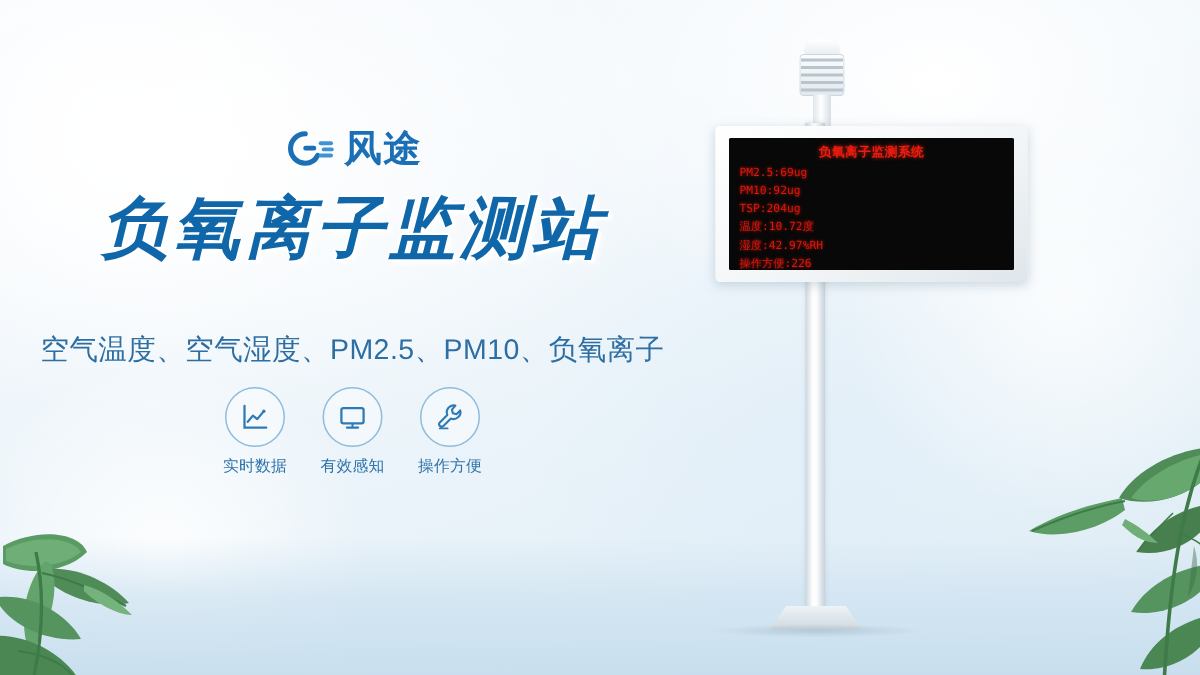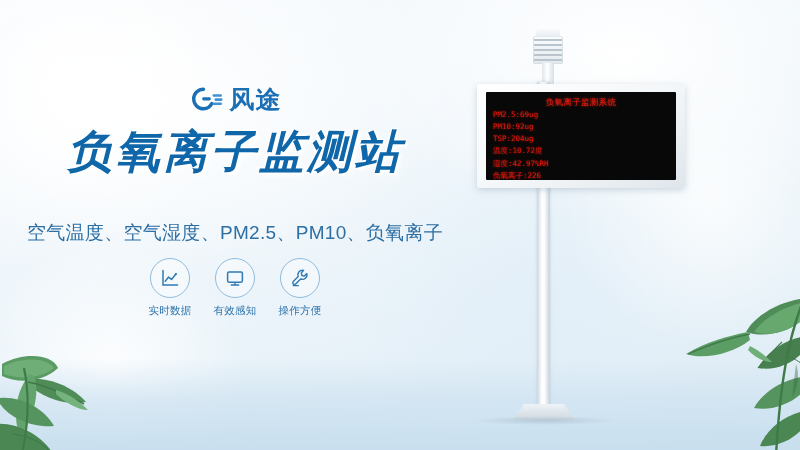--- a/index.html
+++ b/index.html
@@ -93,21 +93,21 @@
 
   
   .display { position:absolute; left:22px; top:84px; width:208px; height:104px;
              background:linear-gradient(150deg,#ffffff 0%,#f3f6f8 55%,#dfe6eb 100%);
              border-radius:3px; padding:8px 9px;
              box-shadow:0 2px 7px rgba(120,145,165,.35); }
   .screen { width:100%; height:100%; background:#080808; border-radius:1px;
             padding:5px 7px 0 7px; overflow:hidden;
             font-family:"DejaVu Sans Mono","Liberation Mono",monospace; }
   .led-title { text-align:center; font-size:8.5px; color:#ee1b0f;
-               font-weight:normal; letter-spacing:.3px; line-height:1.25;
+               font-weight:bold; letter-spacing:.3px; line-height:1.25;
                text-shadow:0 0 3px rgba(255,40,20,.8); }
   .led-time { text-align:center; font-size:8px; color:#e81608;
               letter-spacing:.2px; line-height:1.45;
               text-shadow:0 0 3px rgba(255,40,20,.75); }
   .led-grid { display:grid; grid-template-columns:1fr;
               row-gap:1px; column-gap:2px; margin-top:1px; }
   .led-cell { font-size:7.5px; color:#e2150a; line-height:1.5;
               letter-spacing:0; white-space:nowrap;
               text-shadow:0 0 2.5px rgba(255,35,18,.7); }
 
@@ -204,21 +204,21 @@
 
     <div class="display">
       <div class="screen">
         <div class="led-title">负氧离子监测系统</div>
         <div class="led-grid">
           <div class="led-cell">PM2.5:69ug</div>
           <div class="led-cell">PM10:92ug</div>
           <div class="led-cell">TSP:204ug</div>
           <div class="led-cell">温度:10.72度</div>
           <div class="led-cell">湿度:42.97%RH</div>
-          <div class="led-cell">负氧离子:226</div>
+          <div class="led-cell">操作方便:226</div>
         </div>
       </div>
     </div>
 
     <div class="base"></div>
     <div class="base-shadow"></div>
   </div>
 
   <div class="plant-l">
     <svg viewBox="0 0 150 148">

